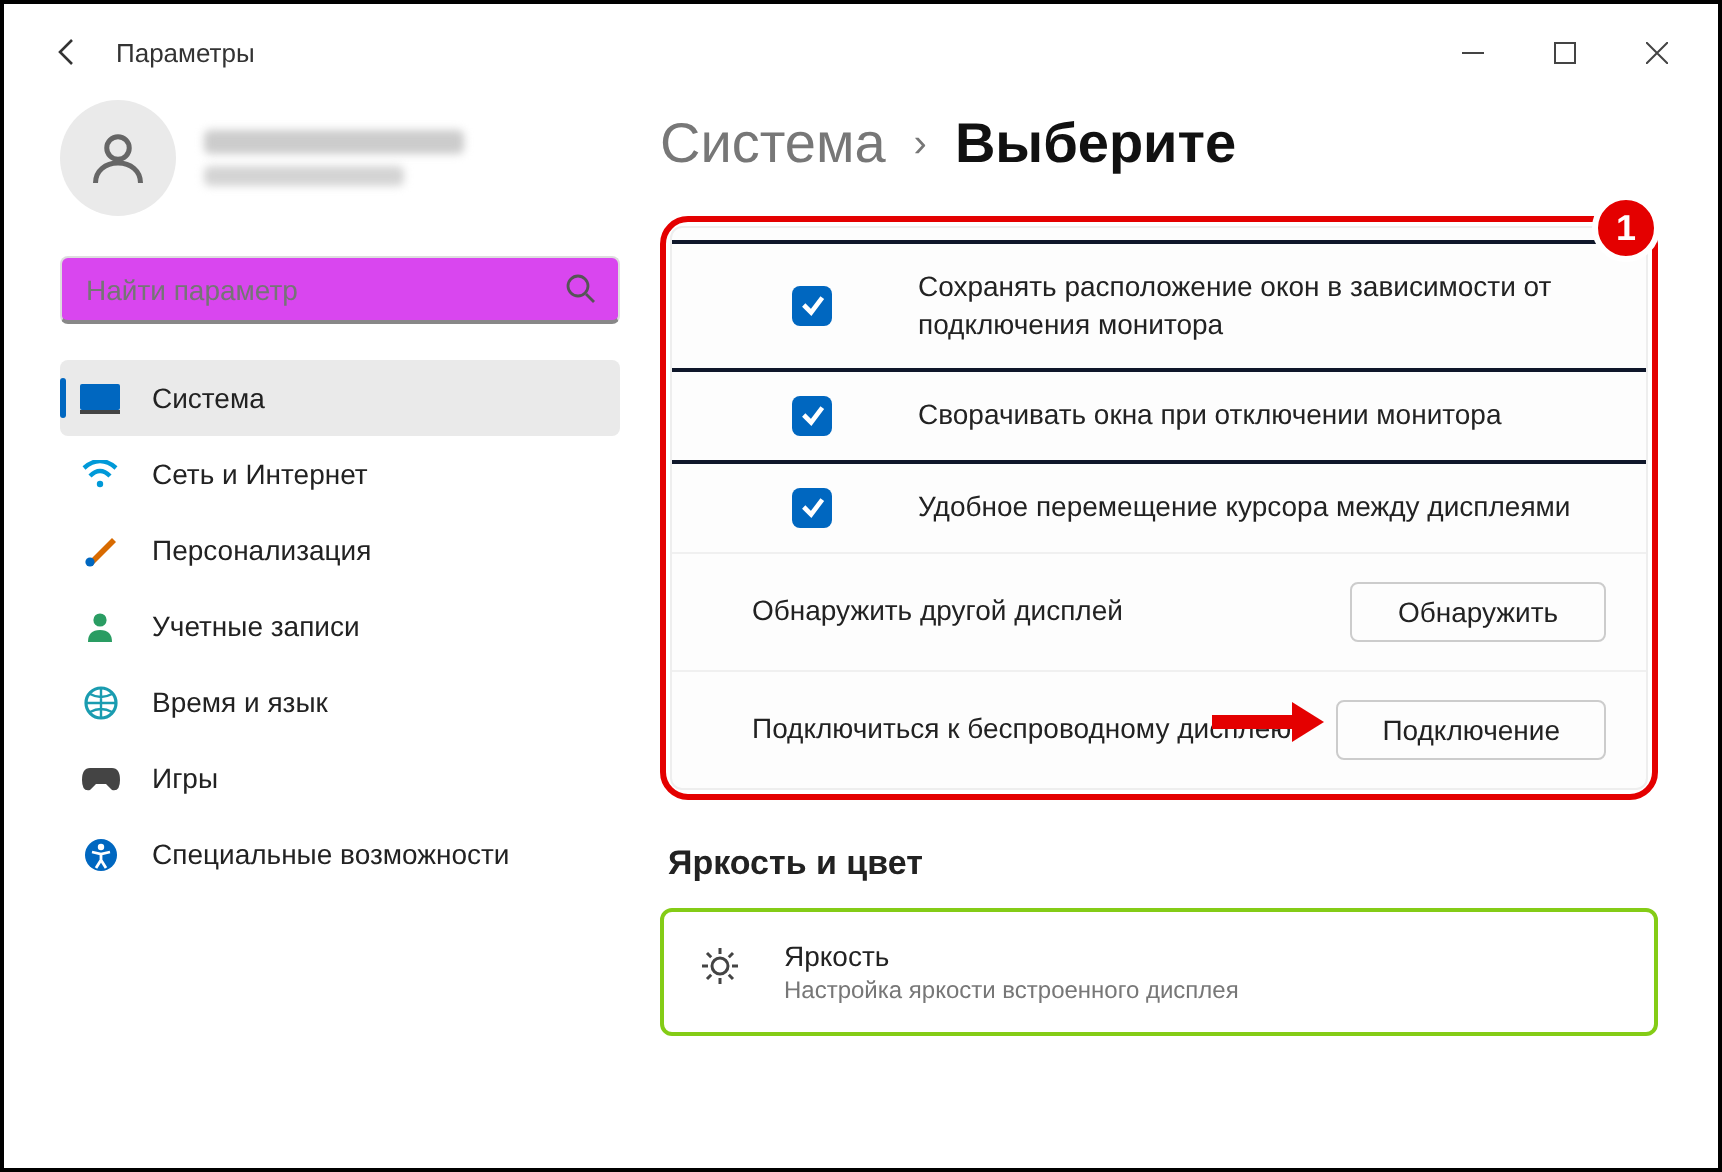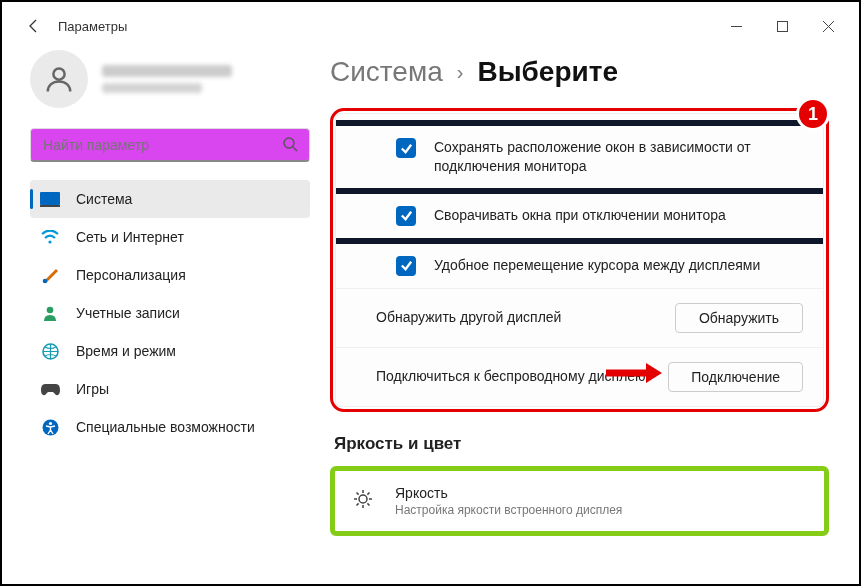--- a/index.html
+++ b/index.html
@@ -42,30 +42,30 @@
   .red-arrow { position:absolute; right:162px; bottom:24px; pointer-events:none;}
 
   .panel { border:1px solid #eee; border-radius:6px; background:#fdfdfd;}
   .panel-header { display:flex; align-items:center; padding:14px 18px;}
   .panel-header .ph-icon { width:22px; margin-right:20px; color:#444;}
   .panel-header .ph-text .t1 { font-size:14px; color:#222;}
   .panel-header .ph-text .t2 { font-size:12px; color:#777; margin-top:2px;}
   .panel-header .chev { margin-left:auto; color:#555;}
 
   .panel-body { padding: 6px 0 0 0;}
-  .opt-row { display:flex; padding:12px 20px 12px 60px; border-top:6px solid #0f172a;}
+  .opt-row { display:flex; align-items:center; padding:12px 20px 12px 60px; border-top:2px solid #0f172a;gap:25px;}
   .checkbox { width:20px; height:20px; border-radius:4px; background:#0067c0; margin-right:18px; flex-shrink:0; display:flex; align-items:center; justify-content:center;}
   .checkbox svg { width:13px; height:13px; stroke:#fff; stroke-width:2.5; fill:none;}
   .opt-label { font-size:14px; color:#222; line-height:1.35;}
   .action-row { display:flex; align-items:center; padding:14px 20px 14px 40px; border-top:1px solid #f0f0f0;}
   .action-row .lbl { font-size:14px; color:#222; flex:1; padding-right:20px; line-height:1.35;}
   .btn { border:1px solid #ccc; background:#fdfdfd; border-radius:4px; padding:6px 22px; font-size:14px; color:#222; cursor:pointer; min-width:128px; text-align:center;}
 
   .section-title { font-size:17px; font-weight:600; color:#222; margin:0 0 12px 4px;}
-  .sub-panel { border:5px solid #84cc16; border-radius:6px; padding:14px 18px;}
+  .sub-panel { border:2px solid #84cc16; border-radius:6px; padding:14px 18px;}
   .sub-panel .t1 { font-size:14px; color:#222;}
   .sub-panel .t2 { font-size:12px; color:#777; margin-top:2px;}
 </style>
 </head>
 <body>
 
 <div class="titlebar">
   <div class="back-btn">
     <svg viewBox="0 0 16 16" width="16" height="16">
         <path d="M10 2 L4 8 L10 14" stroke="#333" stroke-width="1.3" fill="none"></path>
@@ -154,21 +154,21 @@
           </span>
         <span>Учетные записи</span>
       </li>
       <li>
         <span class="icon">
             <svg width="17" height="17" viewBox="0 0 17 17">
               <circle cx="8.5" cy="8.5" r="7.5" fill="none" stroke="#1a9cb0" stroke-width="1.6"></circle>
               <path d="M8.5 1 V16 M1 8.5 H16 M3 4 Q8.5 7 14 4 M3 13 Q8.5 10 14 13" stroke="#1a9cb0" stroke-width="1.2" fill="none"></path>
             </svg>
           </span>
-        <span>Время и режим</span>
+        <span>Время и язык</span>
       </li>
       <li>
         <span class="icon">
             <svg width="19" height="13" viewBox="0 0 19 13">
               <path d="M4 1 H15 Q19 1 19 7 Q19 13 15 12 L12 9 H7 L4 12 Q0 13 0 7 Q0 1 4 1 Z" fill="#444"></path>
             </svg>
           </span>
         <span>Игры</span>
       </li>
       <li>

